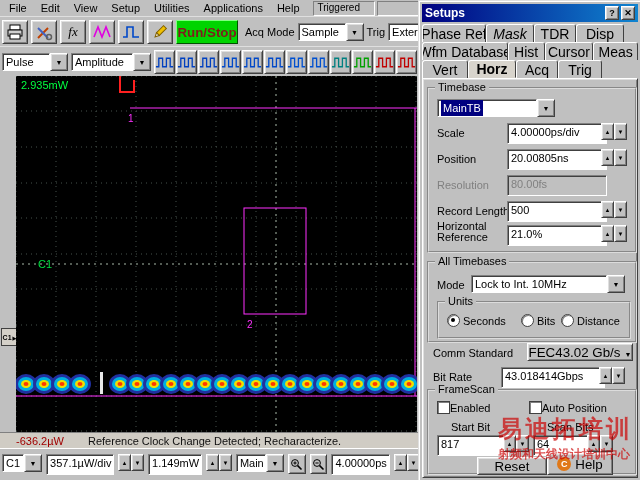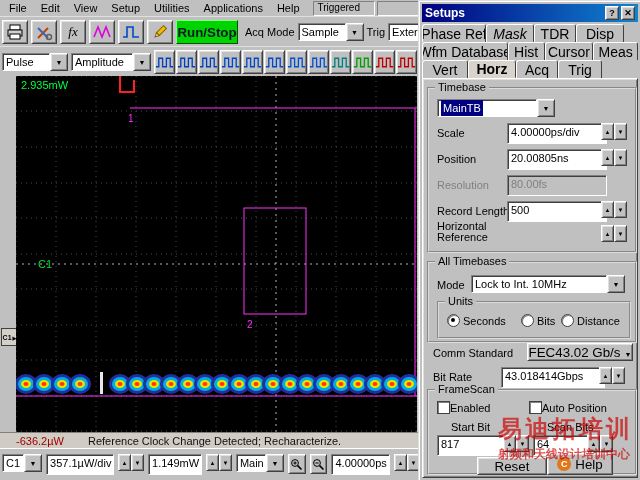--- a/index.html
+++ b/index.html
@@ -24,21 +24,21 @@
   .spin{display:flex;height:17px;}
   .spin .sbtn{width:13px;height:17px;}
   .menubar{left:0;top:0;width:418px;height:16px;display:flex;align-items:center;padding-left:2px;background:#c0c0c0;}
   .menu-item{padding:1px 7px;white-space:nowrap;}
   .trigbox{height:13px;background:#c0c0c0;border:1px solid;border-color:#808080 #fff #fff #808080;
            padding:0 4px;line-height:12px;font-size:10px;white-space:nowrap;overflow:hidden;}
   .toolbar{left:0;width:418px;height:30px;display:flex;align-items:center;gap:3px;padding:0 2px;
            background:#c0c0c0;border-top:1px solid #dfdfdf;overflow:hidden;}
   .tbt{width:26px;height:24px;}
   .icon-btn{width:21px;height:24px;}
-  .runstop{width:62px;height:24px;background:#00d400;color:#0f172a;font-weight:bold;
+  .runstop{width:62px;height:24px;background:#00d400;color:#7f1d1d;font-weight:bold;
            border:1px solid;border-color:#80ff80 #005000 #005000 #80ff80;display:flex;
            align-items:center;justify-content:center;}
   .lbl{white-space:nowrap;}
   .plot-gutter{left:0;top:76px;width:16px;height:356px;background:#c0c0c0;}
   .ch-marker{left:1px;top:252px;width:15px;height:16px;background:#d4d0c8;border:1px solid #404040;
              display:flex;align-items:center;justify-content:center;font-size:7px;font-weight:bold;gap:1px;}
   .right-arrow::after{content:"▶";font-size:5px;}
   .msg-strip{left:0;top:432px;width:418px;height:16px;background:#d0ccc4;display:flex;align-items:center;
              border-top:1px solid #808080;overflow:hidden;}
   .neg-readout{color:#a00000;margin-left:16px;width:72px;white-space:nowrap;}
@@ -464,20 +464,23 @@
       <label class="abs lbl" style="left:8px;top:116px;">Record Length</label>
       <div class="sunken field abs" style="left:78px;top:112px;width:92px;">
         <span>500</span>
       </div>
       <div class="spin abs" style="left:172px;top:112px;">
         <button class="sbtn up-arrow"></button>
         <button class="sbtn down-arrow"></button>
       </div>
 
       <label class="abs" style="left:8px;top:132px;width:64px;line-height:11px;">Horizontal Reference</label>
+      <div class="sunken field abs" style="left:78px;top:136px;width:92px;">
+        <span>21.0%</span>
+      </div>
       <div class="spin abs" style="left:172px;top:136px;">
         <button class="sbtn up-arrow"></button>
         <button class="sbtn down-arrow"></button>
       </div>
     </div>
 
     <div class="group" style="left:4px;top:182px;width:206px;height:78px;">
       <span class="legend">All Timebases</span>
       <label class="abs lbl" style="left:8px;top:16px;">Mode</label>
       <div class="combo abs" style="left:42px;top:12px;width:154px;">

